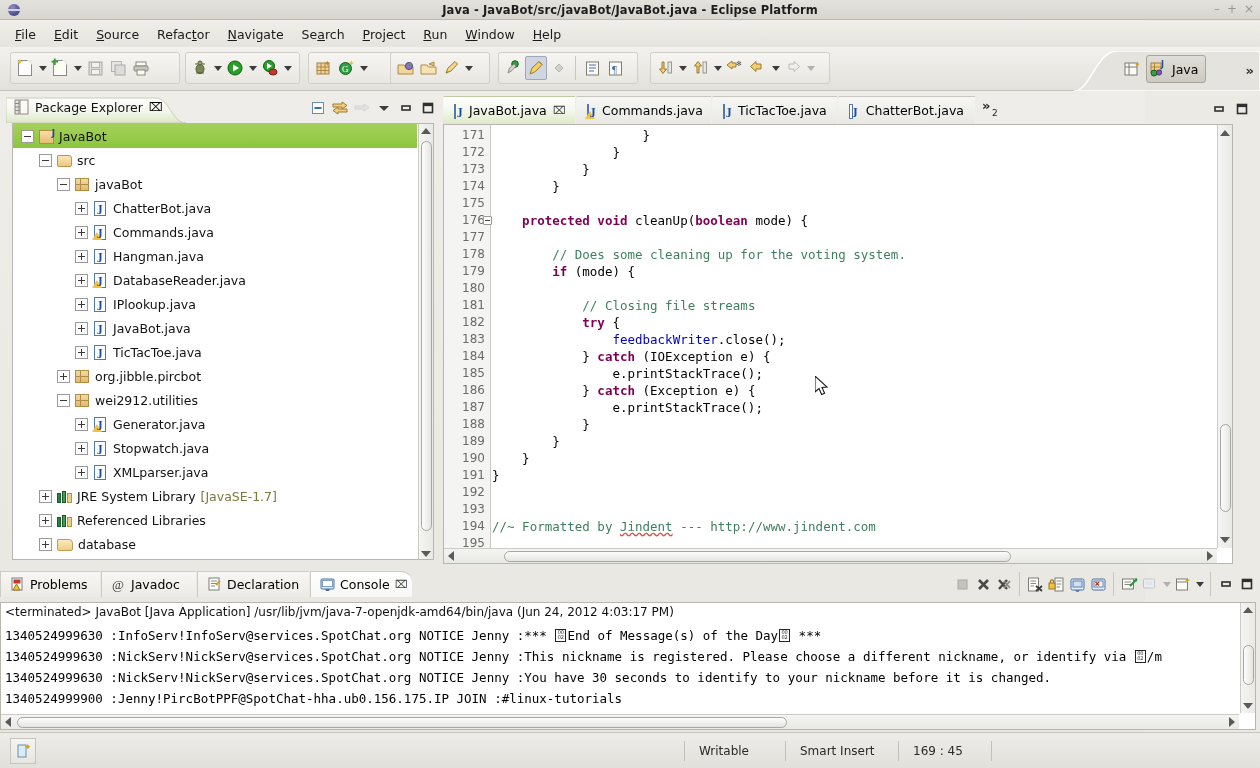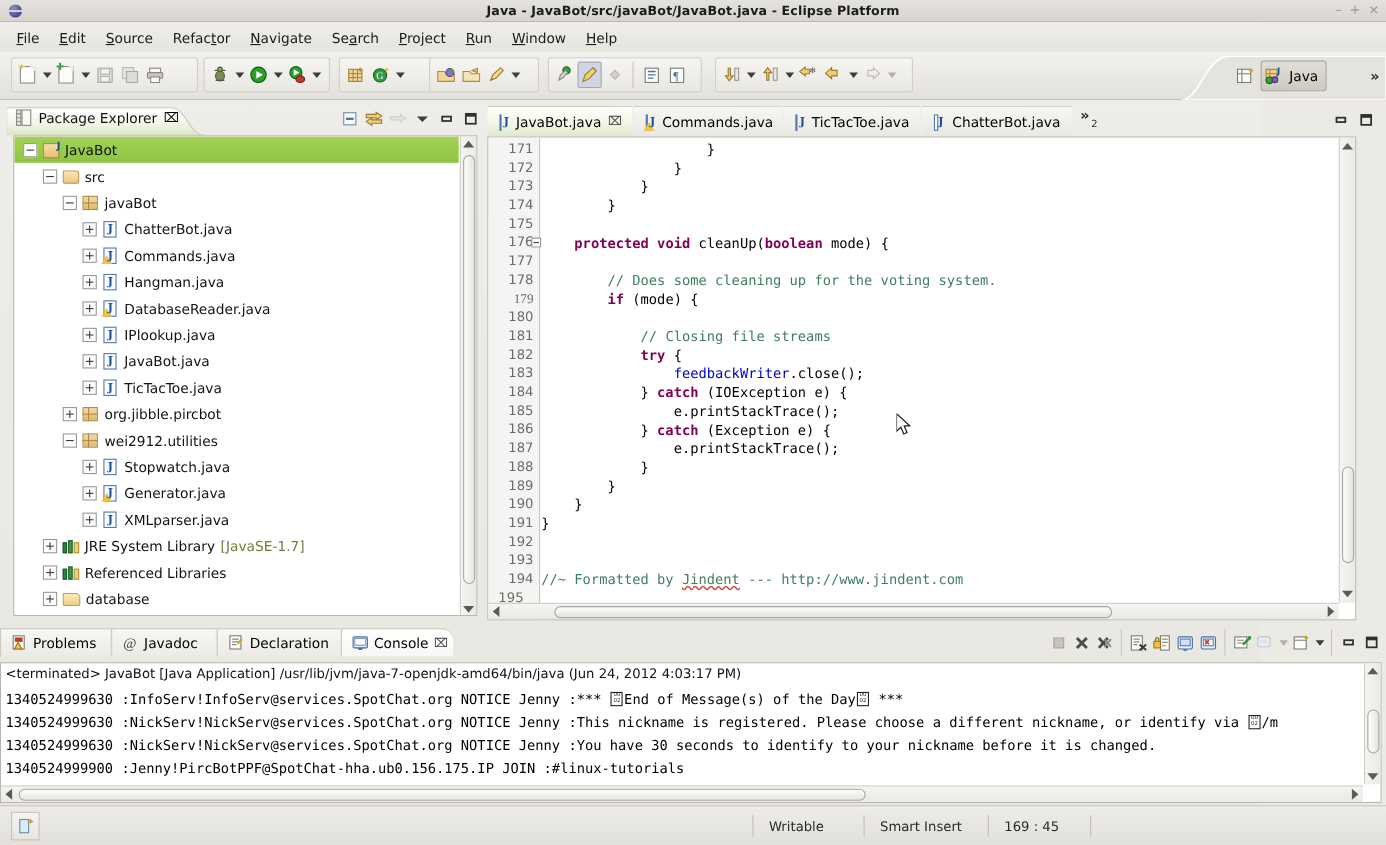--- a/index.html
+++ b/index.html
@@ -698,30 +698,30 @@
           </div>
           <div class="tree-row">
             <span style="width: 44px; flex: 0 0 auto;"></span>
             <span class="twisty"></span>
             <span class="ic-pkg"></span>
             <span class="titem-label">wei2912.utilities</span>
           </div>
           <div class="tree-row">
             <span style="width: 62px; flex: 0 0 auto;"></span>
             <span class="twisty plus"></span>
-            <span class="ic-java"></span>
-            <span class="titem-label">Stopwatch.java</span>
-          </div>
-          <div class="tree-row">
-            <span style="width: 62px; flex: 0 0 auto;"></span>
-            <span class="twisty plus"></span>
             <span class="ic-java">
               <span class="warn-badge"></span>
             </span>
             <span class="titem-label">Generator.java</span>
+          </div>
+          <div class="tree-row">
+            <span style="width: 62px; flex: 0 0 auto;"></span>
+            <span class="twisty plus"></span>
+            <span class="ic-java"></span>
+            <span class="titem-label">Stopwatch.java</span>
           </div>
           <div class="tree-row">
             <span style="width: 62px; flex: 0 0 auto;"></span>
             <span class="twisty plus"></span>
             <span class="ic-java"></span>
             <span class="titem-label">XMLparser.java</span>
           </div>
           <div class="tree-row">
             <span style="width: 26px; flex: 0 0 auto;"></span>
             <span class="twisty plus"></span>
@@ -809,37 +809,37 @@
         <div id="gutter-nums" style="position:absolute; left:0; top:2px; width:47px;">
             <div class="lnum" style="top: 0px;">171</div>
             <div class="lnum" style="top: 17px;">172</div>
             <div class="lnum" style="top: 34px;">173</div>
             <div class="lnum" style="top: 51px;">174</div>
             <div class="lnum" style="top: 68px;">175</div>
             <div class="lnum" style="top: 85px;">176</div>
             <div class="fold-mark" style="top: 89px;"></div>
             <div class="lnum" style="top: 102px;">177</div>
             <div class="lnum" style="top: 119px;">178</div>
-            <div class="lnum" style="top: 136px; font-family: Liberation Serif, serif;">179</div>
+            <div class="lnum" style="top: 136px;">179</div>
             <div class="lnum" style="top: 153px;">180</div>
             <div class="lnum" style="top: 170px;">181</div>
             <div class="lnum" style="top: 187px;">182</div>
             <div class="lnum" style="top: 204px;">183</div>
             <div class="lnum" style="top: 221px;">184</div>
             <div class="lnum" style="top: 238px;">185</div>
             <div class="lnum" style="top: 255px;">186</div>
             <div class="lnum" style="top: 272px;">187</div>
             <div class="lnum" style="top: 289px;">188</div>
             <div class="lnum" style="top: 306px;">189</div>
             <div class="lnum" style="top: 323px;">190</div>
             <div class="lnum" style="top: 340px;">191</div>
             <div class="lnum" style="top: 357px;">192</div>
             <div class="lnum" style="top: 374px;">193</div>
             <div class="lnum" style="top: 391px;">194</div>
-            <div class="lnum" style="top: 408px; text-align: center;">195</div>
+            <div class="lnum" style="top: 408px;">195</div>
           </div>
       </div>
       <div class="codearea" style="top:2px;">
         <div id="code-lines">
             <div class="cline"><span>                    }</span></div>
             <div class="cline"><span>                }</span></div>
             <div class="cline"><span>            }</span></div>
             <div class="cline"><span>        }</span></div>
             <div class="cline"><span></span></div>
             <div class="cline"><span>    </span><span class="kw">protected void</span><span> cleanUp(</span><span class="kw">boolean</span><span> mode) {</span></div>

